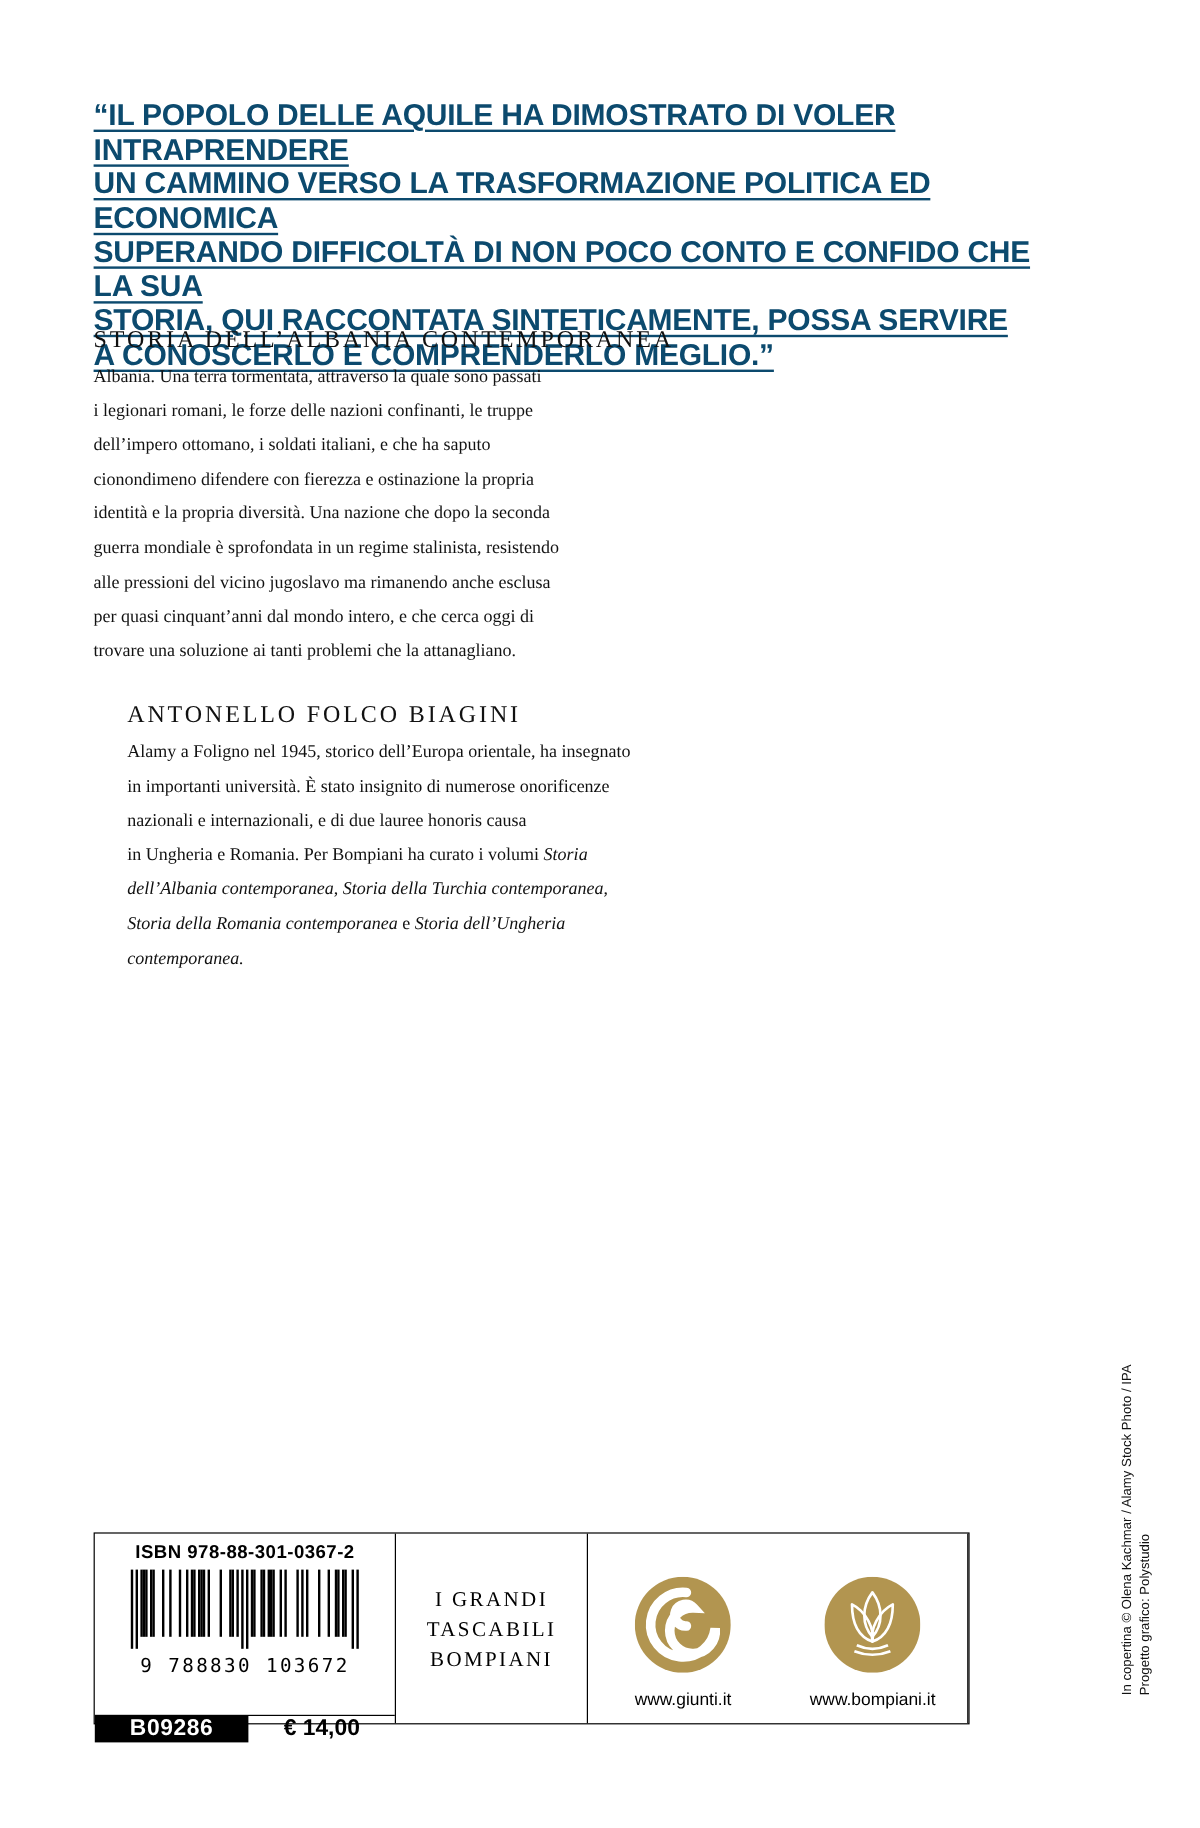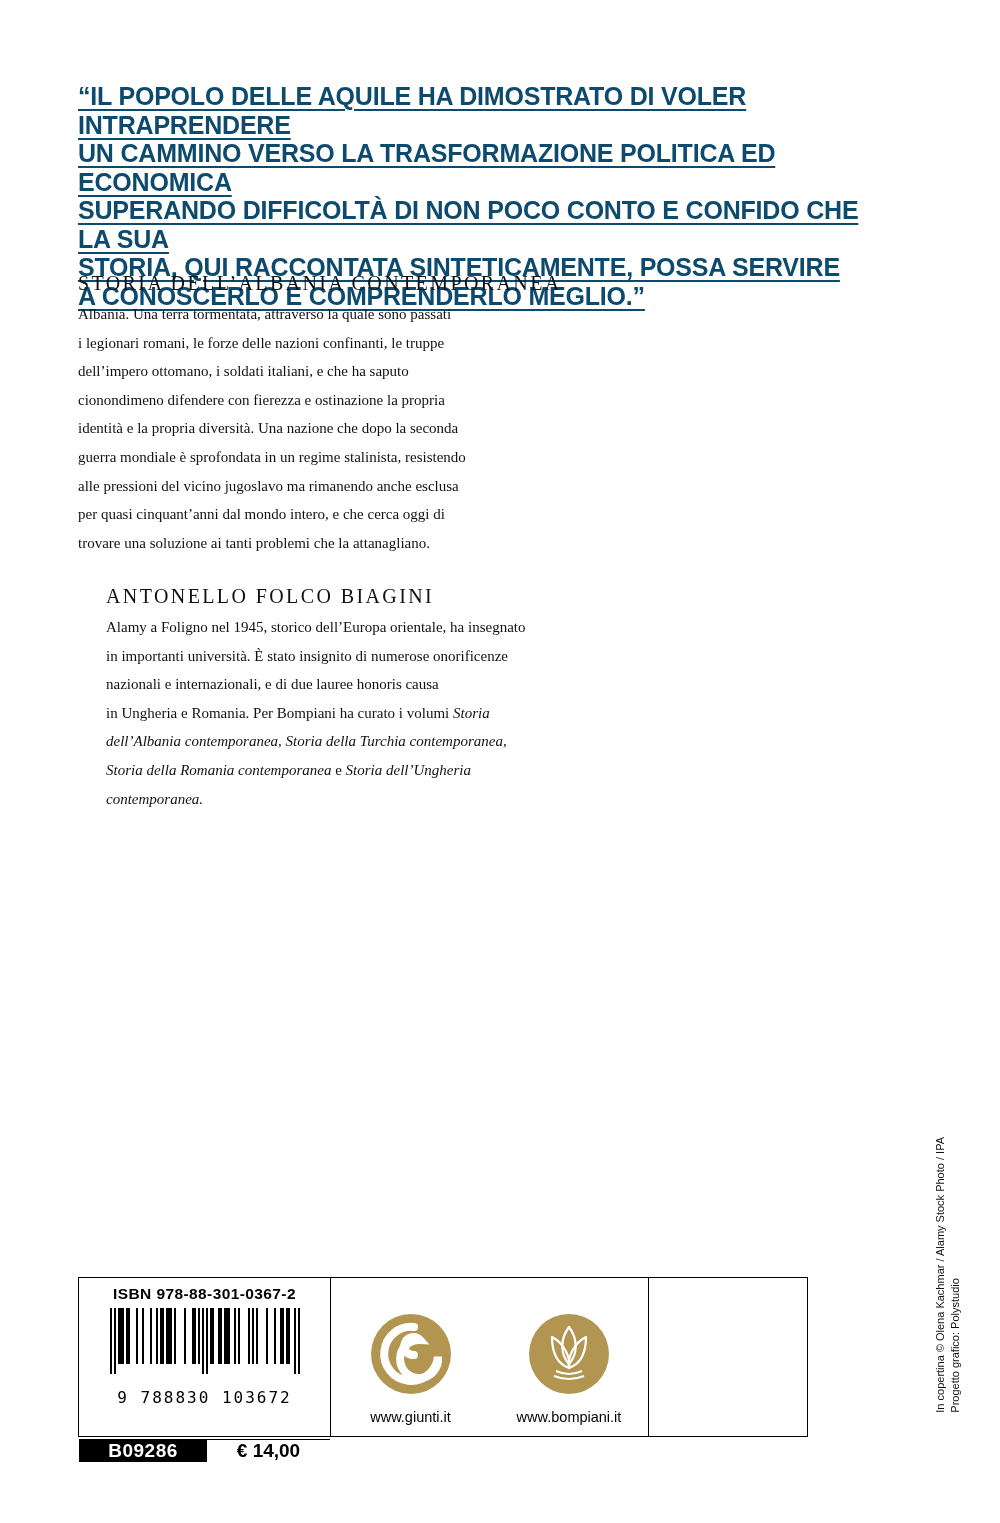--- a/index.html
+++ b/index.html
@@ -41,21 +41,21 @@
   }
   .col-barcode { width:252px; border-right:1.5px solid #000; display:flex; flex-direction:column; }
   .bc-top { flex:1; display:flex; flex-direction:column; align-items:center; padding-top:7px; }
   .isbn { font-size:15.5px; letter-spacing:0.4px;font-weight:bold; }
   .barcode { display:flex; align-items:flex-start; margin-top:5px; height:66px; }
   .bar { width:2px; height:56px; background:transparent; }
   .bar.on { background:#000; }
   .bar.guard { height:66px; }
   .bc-digits {
     font-family:"DejaVu Sans Mono", monospace;
-    font-size:16px; letter-spacing:2px; margin-top:14px;
+    font-size:16px; letter-spacing:2px; margin-top:4px;
   }
   .bc-bottom { height:38px; border-top:1.5px solid #000; display:flex;margin-top:32px; }
   .code-box {
     width:128px; background:#000; color:#fff; font-weight:bold; font-size:19px;
     letter-spacing:0.5px; display:flex; align-items:center; justify-content:center;
   }
   .price { flex:1; display:flex; align-items:center; justify-content:center; font-weight:bold; font-size:19px; }
 
   .col-imprint {
     width:160px; border-right:1.5px solid #000;
@@ -217,20 +217,23 @@
             <div class="bar on guard"></div>
           </div>
         <div class="bc-digits">9 788830 103672</div>
       </div>
       <div class="bc-bottom">
         <div class="code-box">B09286</div>
         <div class="price">€ 14,00</div>
       </div>
     </div>
 
+    <div class="col-imprint">I GRANDI
+TASCABILI
+BOMPIANI</div>
 
     <div class="col-logo">
       <svg class="logo-circle" viewBox="0 0 80 80" xmlns="http://www.w3.org/2000/svg">
         <circle cx="40" cy="40" r="40" fill="#b29550"></circle>
         <path d="M 43 13 A 27 27 0 1 0 67 43 A 19 19 0 1 1 49 26 A 9 9 0 1 0 43 41" fill="none" stroke="#ffffff" stroke-width="8" stroke-linecap="round"></path>
       </svg>
       <div class="logo-url">www.giunti.it</div>
     </div>
 
     <div class="col-logo bordered">

